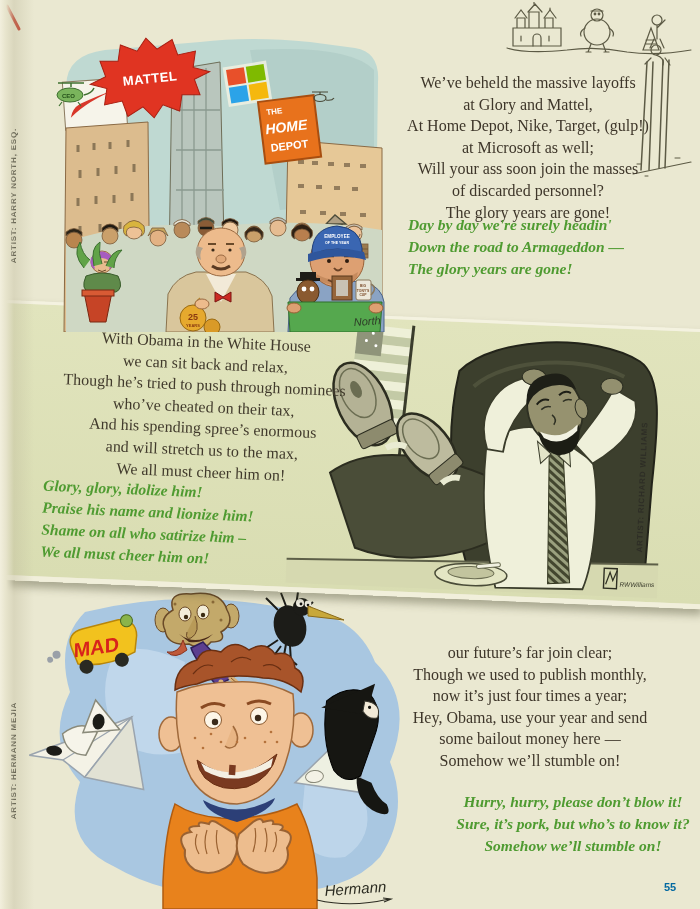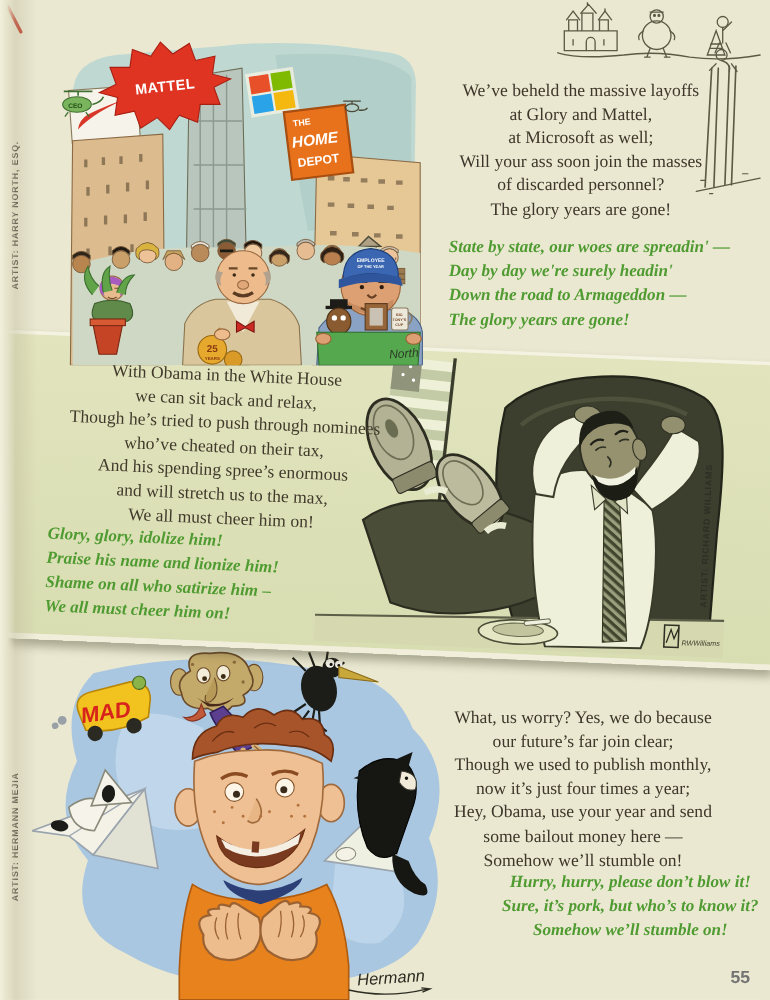--- a/index.html
+++ b/index.html
@@ -19,21 +19,21 @@
         background:linear-gradient(180deg,#e1e4bd,#d9ddb2);
         border-top:3px solid #f4f2e0;border-bottom:5px solid #f1efdb;
         box-shadow:0 6px 9px rgba(70,70,45,.4);
         transform:rotate(2.4deg);transform-origin:top left;z-index:2;}
   #mid-panel .verse{color:#413a2c;}
   #top-illo{position:absolute;left:50px;top:30px;width:338px;height:302px;z-index:3;}
   #bottom-illo{position:absolute;left:25px;top:582px;width:410px;height:327px;z-index:1;}
   #doodles{position:absolute;left:505px;top:2px;width:190px;height:182px;z-index:4;}
   #corner-mark{position:absolute;left:2px;top:2px;width:24px;height:32px;z-index:5;}
   #page-number{position:absolute;left:664px;top:881px;font-family:"Liberation Sans",sans-serif;
-        font-weight:bold;font-size:16px;color:#737373;z-index:7;}
+        font-weight:bold;font-size:11px;color:#0369a1;z-index:7;}
   svg text{font-family:"Liberation Sans",sans-serif;}
 </style>
 </head>
 <body>
 
 <div id="page">
   <div class="edge-shade"></div>
 
   <svg id="corner-mark" viewBox="0 0 24 32">
     <path d="M5,4 L17,27" stroke="#c23a28" stroke-width="3" stroke-linecap="round" fill="none"></path>
@@ -212,27 +212,27 @@
       <polygon points="238,272 332,272 330,302 240,302" fill="#55a84e" stroke="#2e6e2a"></polygon>
       <ellipse cx="244" cy="278" rx="7" ry="5" fill="#dda072" stroke="#9a6036"></ellipse>
       <ellipse cx="326" cy="278" rx="7" ry="5" fill="#dda072" stroke="#9a6036"></ellipse>
       <text x="304" y="296" font-size="11" font-style="italic" font-family="Liberation Serif,serif" fill="#2e3c28" transform="rotate(-4 304 296)">North</text>
     </g>
   </svg>
 
   <div class="verse centered" style="left:378px;top:72px;width:300px;">
     <div>We’ve beheld the massive layoffs</div>
     <div>at Glory and Mattel,</div>
+    <div>At Home Depot, Nike, Target, (gulp!)</div>
     <div>at Microsoft as well;</div>
     <div>Will your ass soon join the masses</div>
     <div>of discarded personnel?</div>
     <div>The glory years are gone!</div>
   </div>
   <div class="chorus" style="left:408px;top:214px;width:290px;">
-    <div>State by state, our woes are spreadin' —</div>
     <div>Day by day we're surely headin'</div>
     <div>Down the road to Armageddon —</div>
     <div>The glory years are gone!</div>
   </div>
   <div class="credit" style="left:9px;top:128px;">ARTIST: HARRY NORTH, ESQ.</div>
 
   <div id="mid-panel">
     <div class="verse centered" style="left:28px;top:20px;width:390px;">
       <div>With Obama in the White House</div>
       <div>we can sit back and relax,</div>
@@ -447,21 +447,20 @@
       </g>
     </g>
 
     <g>
       <text x="300" y="314" font-family="Liberation Serif,serif" font-style="italic" font-size="15" fill="#2c2c22" transform="rotate(-4 300 314)">Hermann</text>
       <path d="M292,318 q34,8 72,-1 m-6,-1 l8,1 l-7,3" stroke="#2c2c22" stroke-width="1.2" fill="none"></path>
     </g>
   </svg>
 
   <div class="verse centered" style="left:380px;top:642px;width:300px;">
-    <div>What, us worry?  Yes, we do because</div>
     <div>our future’s far join clear;</div>
     <div>Though we used to publish monthly,</div>
     <div>now it’s just four times a year;</div>
     <div>Hey, Obama, use your year and send</div>
     <div>some bailout money here —</div>
     <div>Somehow we’ll stumble on!</div>
   </div>
   <div class="chorus" style="left:428px;top:791px;width:290px;text-align:center;">
     <div>Hurry, hurry, please don’t blow it!</div>
     <div>Sure, it’s pork, but who’s to know it?</div>

